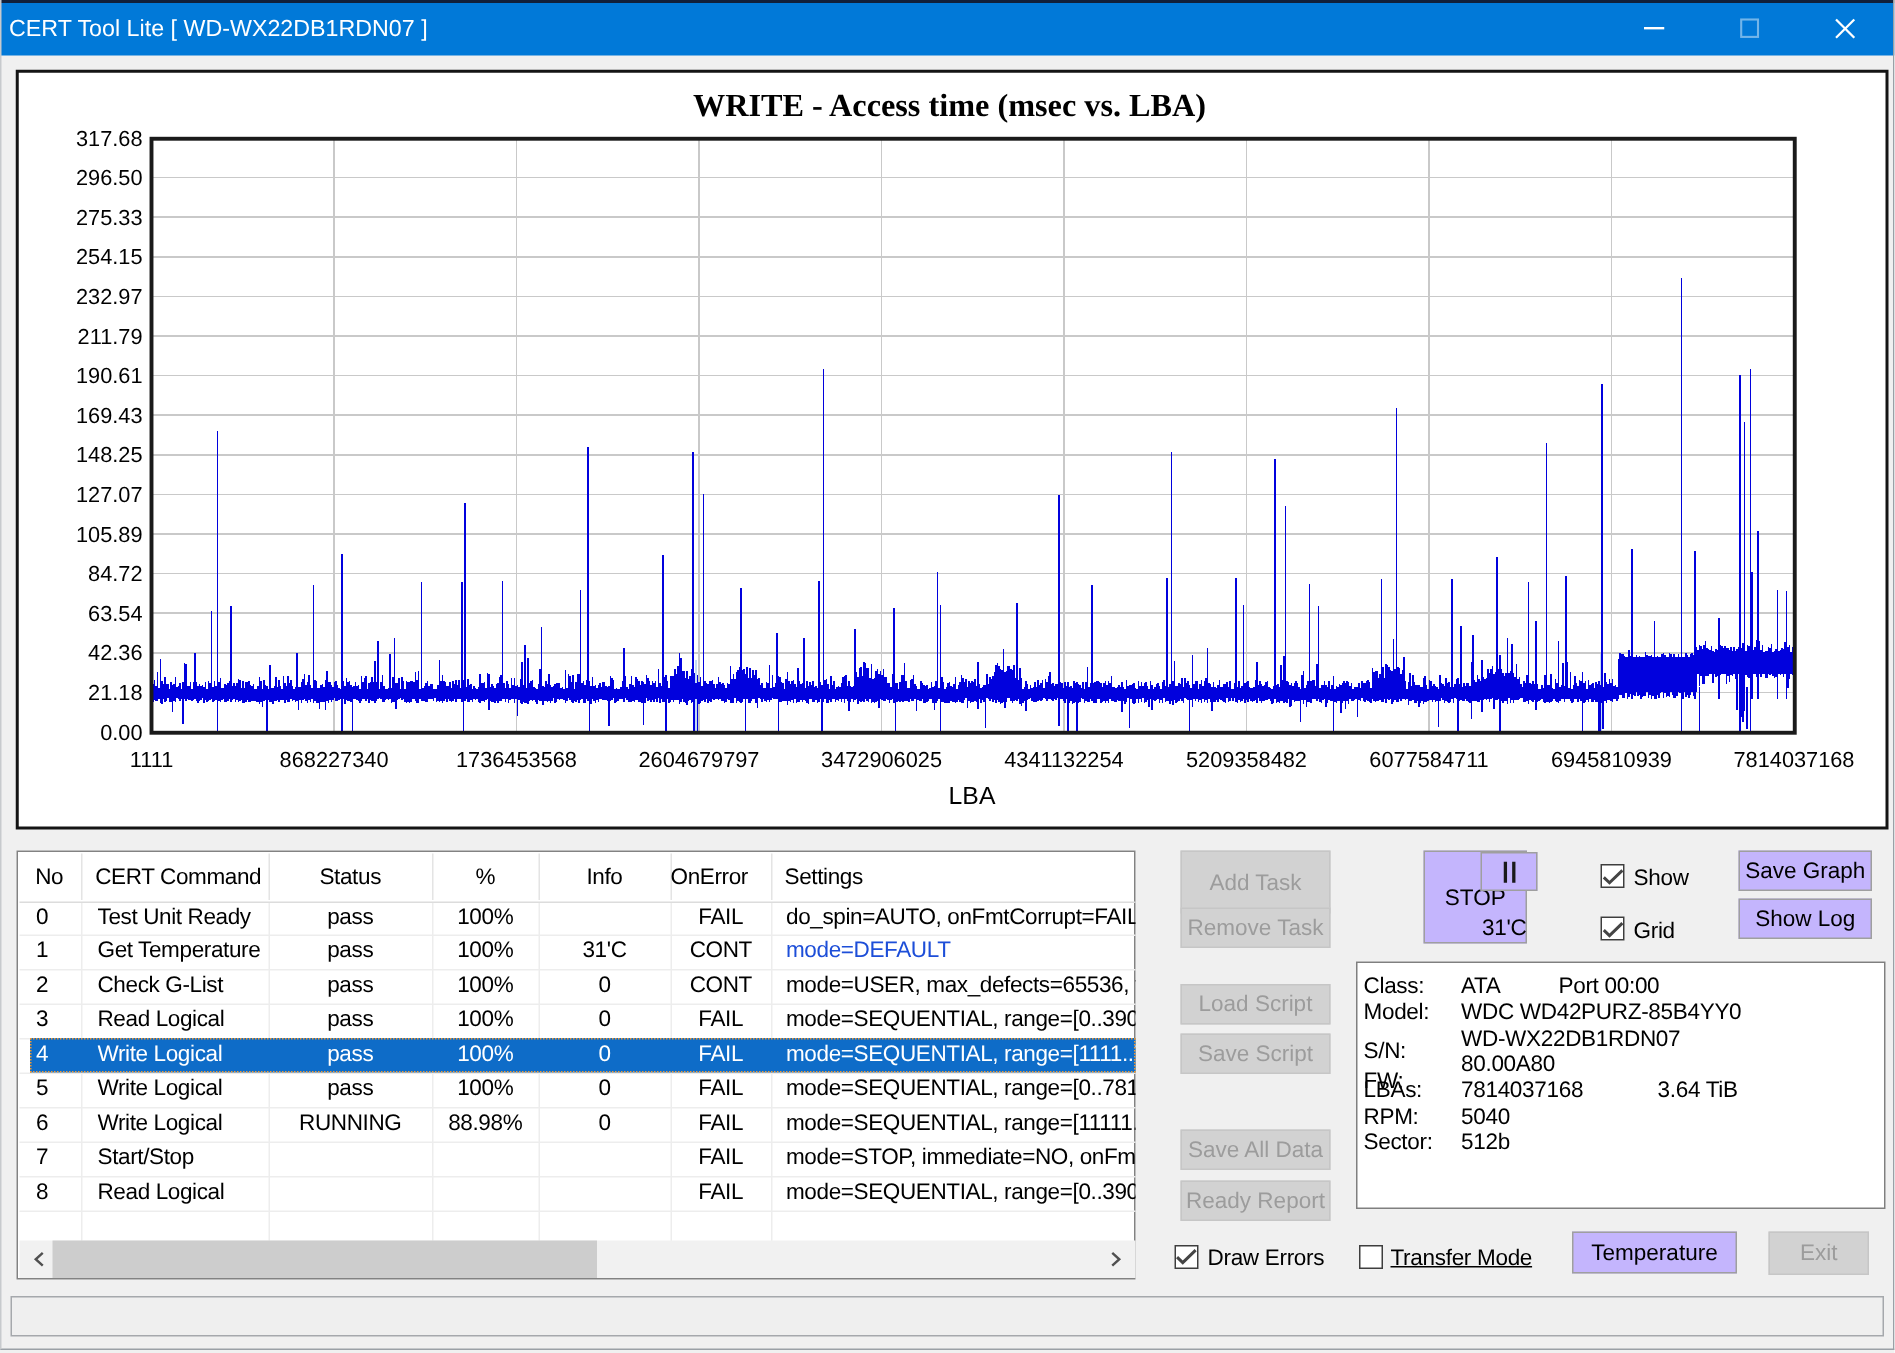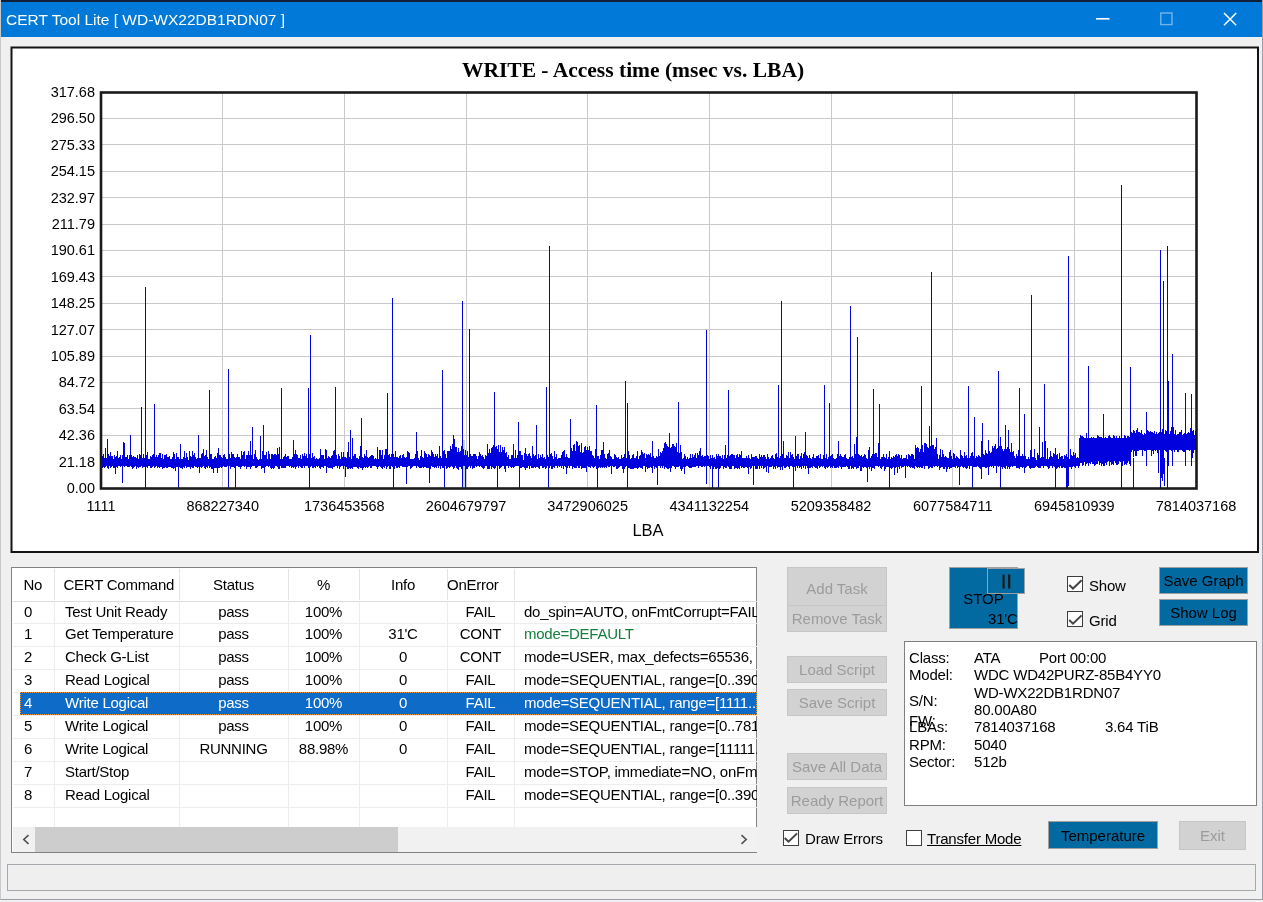--- a/index.html
+++ b/index.html
@@ -3,21 +3,21 @@
 <meta charset="utf-8">
 <style>
 html,body{margin:0;padding:0;}
 body{width:1263px;height:902px;position:relative;background:#f0f0f0;
   font-family:"Liberation Sans",sans-serif;overflow:hidden;}
 .abs{position:absolute;}
 #topstrip{left:0;top:0;width:1263px;height:2px;background:#11203a;}
 #titlebar{left:0;top:2px;width:1263px;height:35px;background:#0179d8;}
 #title{left:6px;top:2px;height:35px;line-height:35px;color:#fff;font-size:15.5px;white-space:pre;}
 #winborder{left:0;top:0;width:1261px;height:900px;border-right:1px solid #9aa0a6;border-left:1px solid #c7cacd;border-bottom:1px solid #9aa0a6;pointer-events:none;box-sizing:border-box;width:1263px;}
-.btn{position:absolute;background:#0369a1;border:1px solid #9f9f9f;font-size:15px;color:#000;
+.btn{position:absolute;background:#c4b5fd;border:1px solid #9f9f9f;font-size:15px;color:#000;
   display:flex;align-items:center;justify-content:center;box-sizing:border-box;}
 .btn.dis{background:#d2d2d2;border:1px solid #c6c6c6;color:#9c9c9c;}
 .cb{position:absolute;width:14px;height:14px;background:#fff;border:1.6px solid #3e3e3e;box-sizing:content-box;}
 .cblab{position:absolute;font-size:15px;color:#000;white-space:pre;letter-spacing:-0.2px;}
 svg{position:absolute;left:0;top:0;}
 
 #tbl{left:11px;top:567px;width:746px;height:286px;background:#fff;border:1px solid #828282;box-sizing:border-box;}
 .hdrline{position:absolute;background:#e4e4e4;}
 .rowline{position:absolute;left:1px;width:744px;height:1px;background:#ededed;}
 .colline{position:absolute;top:33px;width:1px;height:226px;background:#ededed;}
@@ -126,35 +126,36 @@
     <div class="rowline" style="top:169.9px;"></div>
     <div class="rowline" style="top:192.8px;"></div>
     <div class="rowline" style="top:215.7px;"></div>
     <div class="rowline" style="top:238.6px;"></div>
     <div class="cell" style="left:11.5px;top:1px;width:40px;height:31px;line-height:31px;">No</div>
     <div class="cell" style="left:51.5px;top:1px;width:120px;height:31px;line-height:31px;">CERT Command</div>
     <div class="cell" style="left:167px;top:1px;width:109px;height:31px;line-height:31px;text-align:center;">Status</div>
     <div class="cell" style="left:276px;top:1px;width:71px;height:31px;line-height:31px;text-align:center;">%</div>
     <div class="cell" style="left:347px;top:1px;width:88px;height:31px;line-height:31px;text-align:center;">Info</div>
     <div class="cell" style="left:435px;top:1px;width:67px;height:31px;line-height:31px;text-align:left;">OnError</div>
+    <div class="cell" style="left:511px;top:1px;width:230px;height:31px;line-height:31px;">Settings</div>
     <div id="selrow" style="left:7.5px;top:124.1px;width:737.5px;height:22.9px;"></div>
     <div class="cell" style="left:12px;width:25px;top:32.5px;height:22.9px;line-height:22.9px;color:#000;">0</div>
     <div class="cell" style="left:53px;width:112px;top:32.5px;height:22.9px;line-height:22.9px;color:#000;">Test Unit Ready</div>
     <div class="cell" style="left:167px;width:109px;text-align:center;top:32.5px;height:22.9px;line-height:22.9px;color:#000;">pass</div>
     <div class="cell" style="left:276px;width:71px;text-align:center;top:32.5px;height:22.9px;line-height:22.9px;color:#000;">100%</div>
     <div class="cell" style="left:347px;width:88px;text-align:center;top:32.5px;height:22.9px;line-height:22.9px;color:#000;"></div>
     <div class="cell" style="left:435px;width:67px;text-align:center;top:32.5px;height:22.9px;line-height:22.9px;color:#000;">FAIL</div>
     <div class="cell" style="left:512px;width:233px;top:32.5px;height:22.9px;line-height:22.9px;color:#000;">do_spin=AUTO, onFmtCorrupt=FAIL,</div>
     <div class="cell" style="left:12px;width:25px;top:55.4px;height:22.9px;line-height:22.9px;color:#000;">1</div>
     <div class="cell" style="left:53px;width:112px;top:55.4px;height:22.9px;line-height:22.9px;color:#000;">Get Temperature</div>
     <div class="cell" style="left:167px;width:109px;text-align:center;top:55.4px;height:22.9px;line-height:22.9px;color:#000;">pass</div>
     <div class="cell" style="left:276px;width:71px;text-align:center;top:55.4px;height:22.9px;line-height:22.9px;color:#000;">100%</div>
     <div class="cell" style="left:347px;width:88px;text-align:center;top:55.4px;height:22.9px;line-height:22.9px;color:#000;">31'C</div>
     <div class="cell" style="left:435px;width:67px;text-align:center;top:55.4px;height:22.9px;line-height:22.9px;color:#000;">CONT</div>
-    <div class="cell" style="left:512px;width:233px;top:55.4px;height:22.9px;line-height:22.9px;color:#15803d;">mode=DEFAULT</div>
+    <div class="cell" style="left:512px;width:233px;top:55.4px;height:22.9px;line-height:22.9px;color:#1d4ed8;">mode=DEFAULT</div>
     <div class="cell" style="left:12px;width:25px;top:78.3px;height:22.9px;line-height:22.9px;color:#000;">2</div>
     <div class="cell" style="left:53px;width:112px;top:78.3px;height:22.9px;line-height:22.9px;color:#000;">Check G-List</div>
     <div class="cell" style="left:167px;width:109px;text-align:center;top:78.3px;height:22.9px;line-height:22.9px;color:#000;">pass</div>
     <div class="cell" style="left:276px;width:71px;text-align:center;top:78.3px;height:22.9px;line-height:22.9px;color:#000;">100%</div>
     <div class="cell" style="left:347px;width:88px;text-align:center;top:78.3px;height:22.9px;line-height:22.9px;color:#000;">0</div>
     <div class="cell" style="left:435px;width:67px;text-align:center;top:78.3px;height:22.9px;line-height:22.9px;color:#000;">CONT</div>
     <div class="cell" style="left:512px;width:233px;top:78.3px;height:22.9px;line-height:22.9px;color:#000;">mode=USER, max_defects=65536, ty</div>
     <div class="cell" style="left:12px;width:25px;top:101.2px;height:22.9px;line-height:22.9px;color:#000;">3</div>
     <div class="cell" style="left:53px;width:112px;top:101.2px;height:22.9px;line-height:22.9px;color:#000;">Read Logical</div>
     <div class="cell" style="left:167px;width:109px;text-align:center;top:101.2px;height:22.9px;line-height:22.9px;color:#000;">pass</div>

